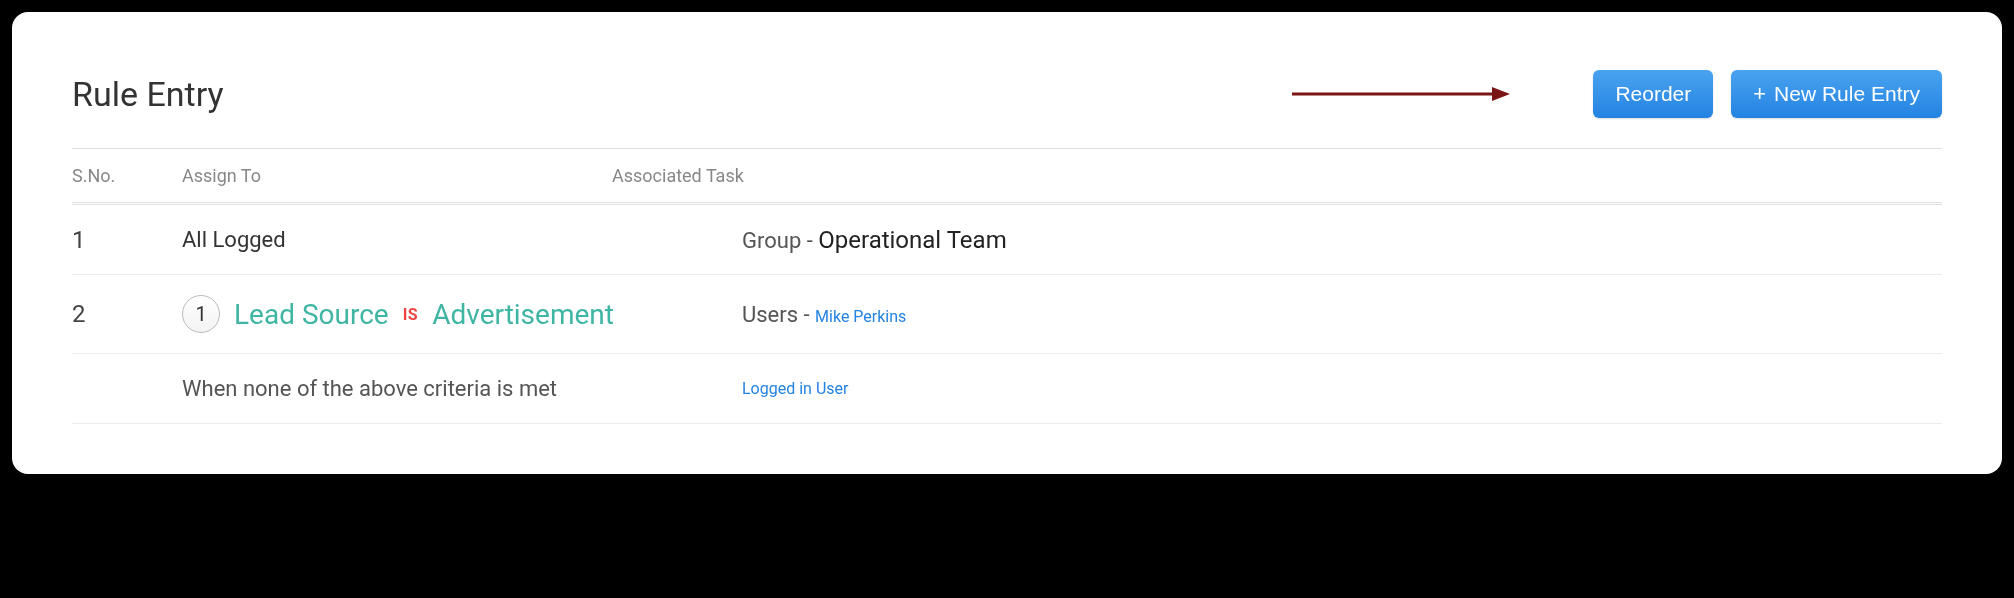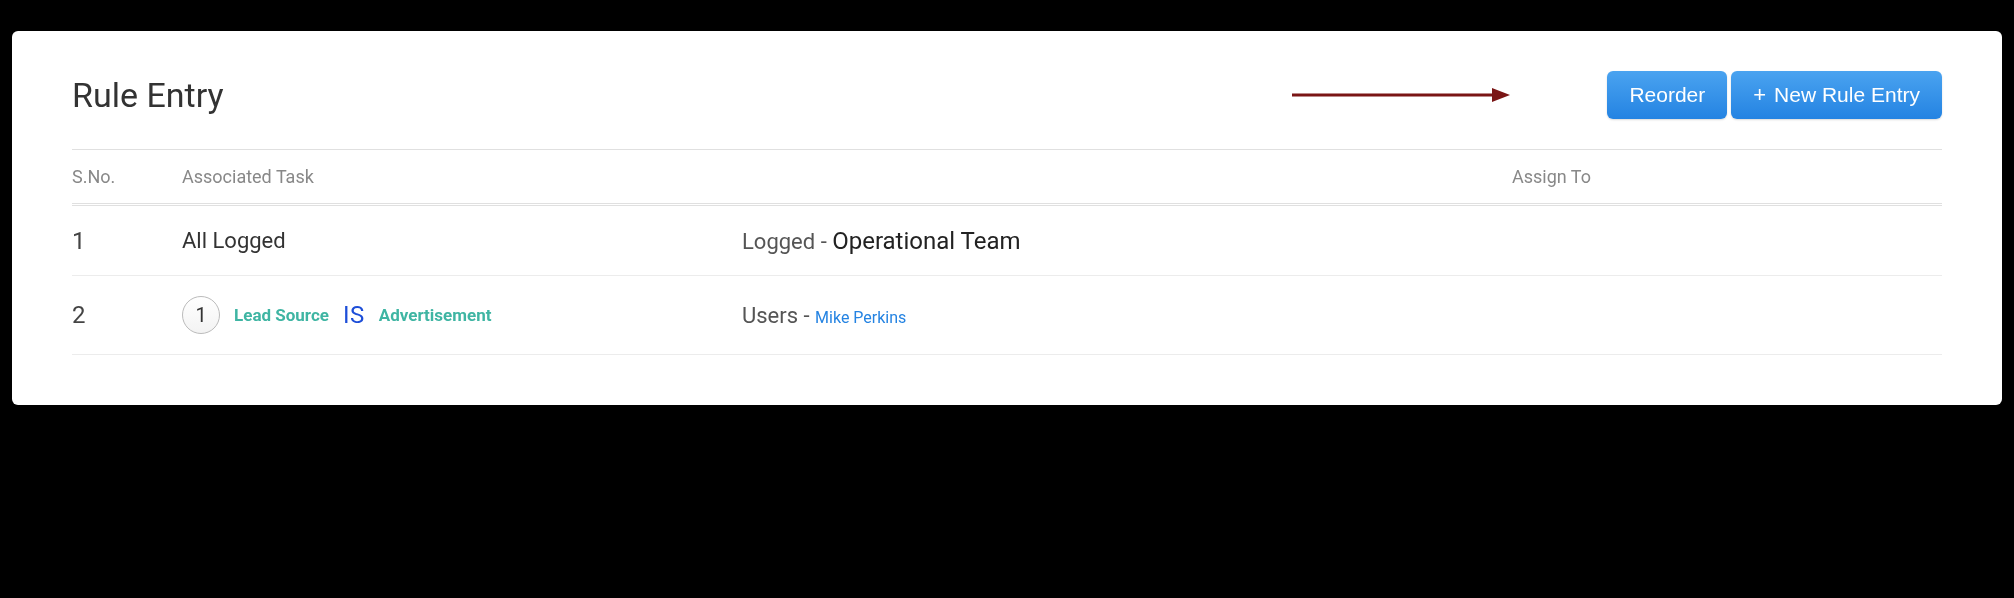--- a/index.html
+++ b/index.html
@@ -5,39 +5,38 @@
   * { box-sizing: border-box; margin: 0; padding: 0; }
   body {
     font-family: -apple-system, BlinkMacSystemFont, "Segoe UI", Roboto, "Helvetica Neue", Arial, sans-serif;
     background: #000;
     padding: 12px;
   }
   .panel {
     background: #fff;
     width: 100%;
     height: 100%;
-    border-radius: 6px;
-    padding: 40px 60px 50px 60px;
-    margin-top: 19px;
+    border-radius: 16px;
+    padding: 58px 60px 50px 60px;
   }
   .header-row {
     display: flex;
     align-items: center;
     justify-content: space-between;
     margin-bottom: 30px;
     position: relative;
   }
   .title {
     font-size: 34px;
     font-weight: 400;
     color: #333;
   }
   .header-actions {
     display: flex;
-    gap: 4px;
+    gap: 18px;
     align-items: center;
   }
   .btn {
     background: linear-gradient(to bottom, #4aa3f0, #2483e2);
     color: #fff;
     border: none;
     border-radius: 6px;
     padding: 12px 22px;
     font-size: 21px;
     font-weight: 400;
@@ -89,22 +88,22 @@
     width: 38px; height: 38px;
     border: 1px solid #bbb;
     border-radius: 50%;
     display: inline-flex;
     align-items: center;
     justify-content: center;
     font-size: 20px;
     color: #333;
     background: linear-gradient(to bottom, #fff, #f3f3f3);
   }
-  .teal { color: #3fb5a3; font-size: 17px; font-weight: bold; }
-  .is-op { color: #1d4ed8; font-size: 24px; letter-spacing: 0.5px; }
+  .teal { color: #3fb5a3; font-size: 28px; }
+  .is-op { color: #ef4444; font-size: 16px; letter-spacing: 0.5px; font-weight: bold; }
   .row-footer .crit-text { color: #555; }
   .arrow {
     position: absolute;
     right: 430px;
     top: 50%;
     transform: translateY(-50%);
     pointer-events: none;
   }
 </style>
 </head>
@@ -126,45 +125,55 @@
       </button>
       <button class="btn">
         <span class="plus-icon">+</span>
         <span>New Rule Entry</span>
       </button>
     </div>
   </div>
 
   <div class="table-header">
     <div class="th col-sno">S.No.</div>
+    <div class="th col-assign">Assign To</div>
     <div class="th col-task">Associated Task</div>
-    <div class="th col-assign">Assign To</div>
   </div>
 
   <div class="row">
     <div class="col-sno sno">1</div>
     <div class="col-crit">
       <span class="crit-text">All Logged</span>
     </div>
     <div class="col-assign">
-      <span class="assign-static">Logged - </span><span class="assign-strong">Operational Team</span>
+      <span class="assign-static">Group - </span><span class="assign-strong">Operational Team</span>
     </div>
     <div class="col-task"></div>
   </div>
 
   <div class="row">
     <div class="col-sno sno">2</div>
     <div class="col-crit">
       <span class="criteria-chip">
         <span class="circle-num">1</span>
         <span class="teal">Lead Source</span>
         <span class="is-op">IS</span>
         <span class="teal">Advertisement</span>
       </span>
     </div>
     <div class="col-assign">
       <span class="assign-static">Users - </span><a href="#" class="assign-link">Mike Perkins</a>
     </div>
     <div class="col-task"></div>
   </div>
 
+  <div class="row row-footer">
+    <div class="col-sno"></div>
+    <div class="col-crit">
+      <span class="crit-text">When none of the above criteria is met</span>
+    </div>
+    <div class="col-assign">
+      <a href="#" class="assign-link">Logged in User</a>
+    </div>
+    <div class="col-task"></div>
+  </div>
 
 </div>
 
 </body></html>

